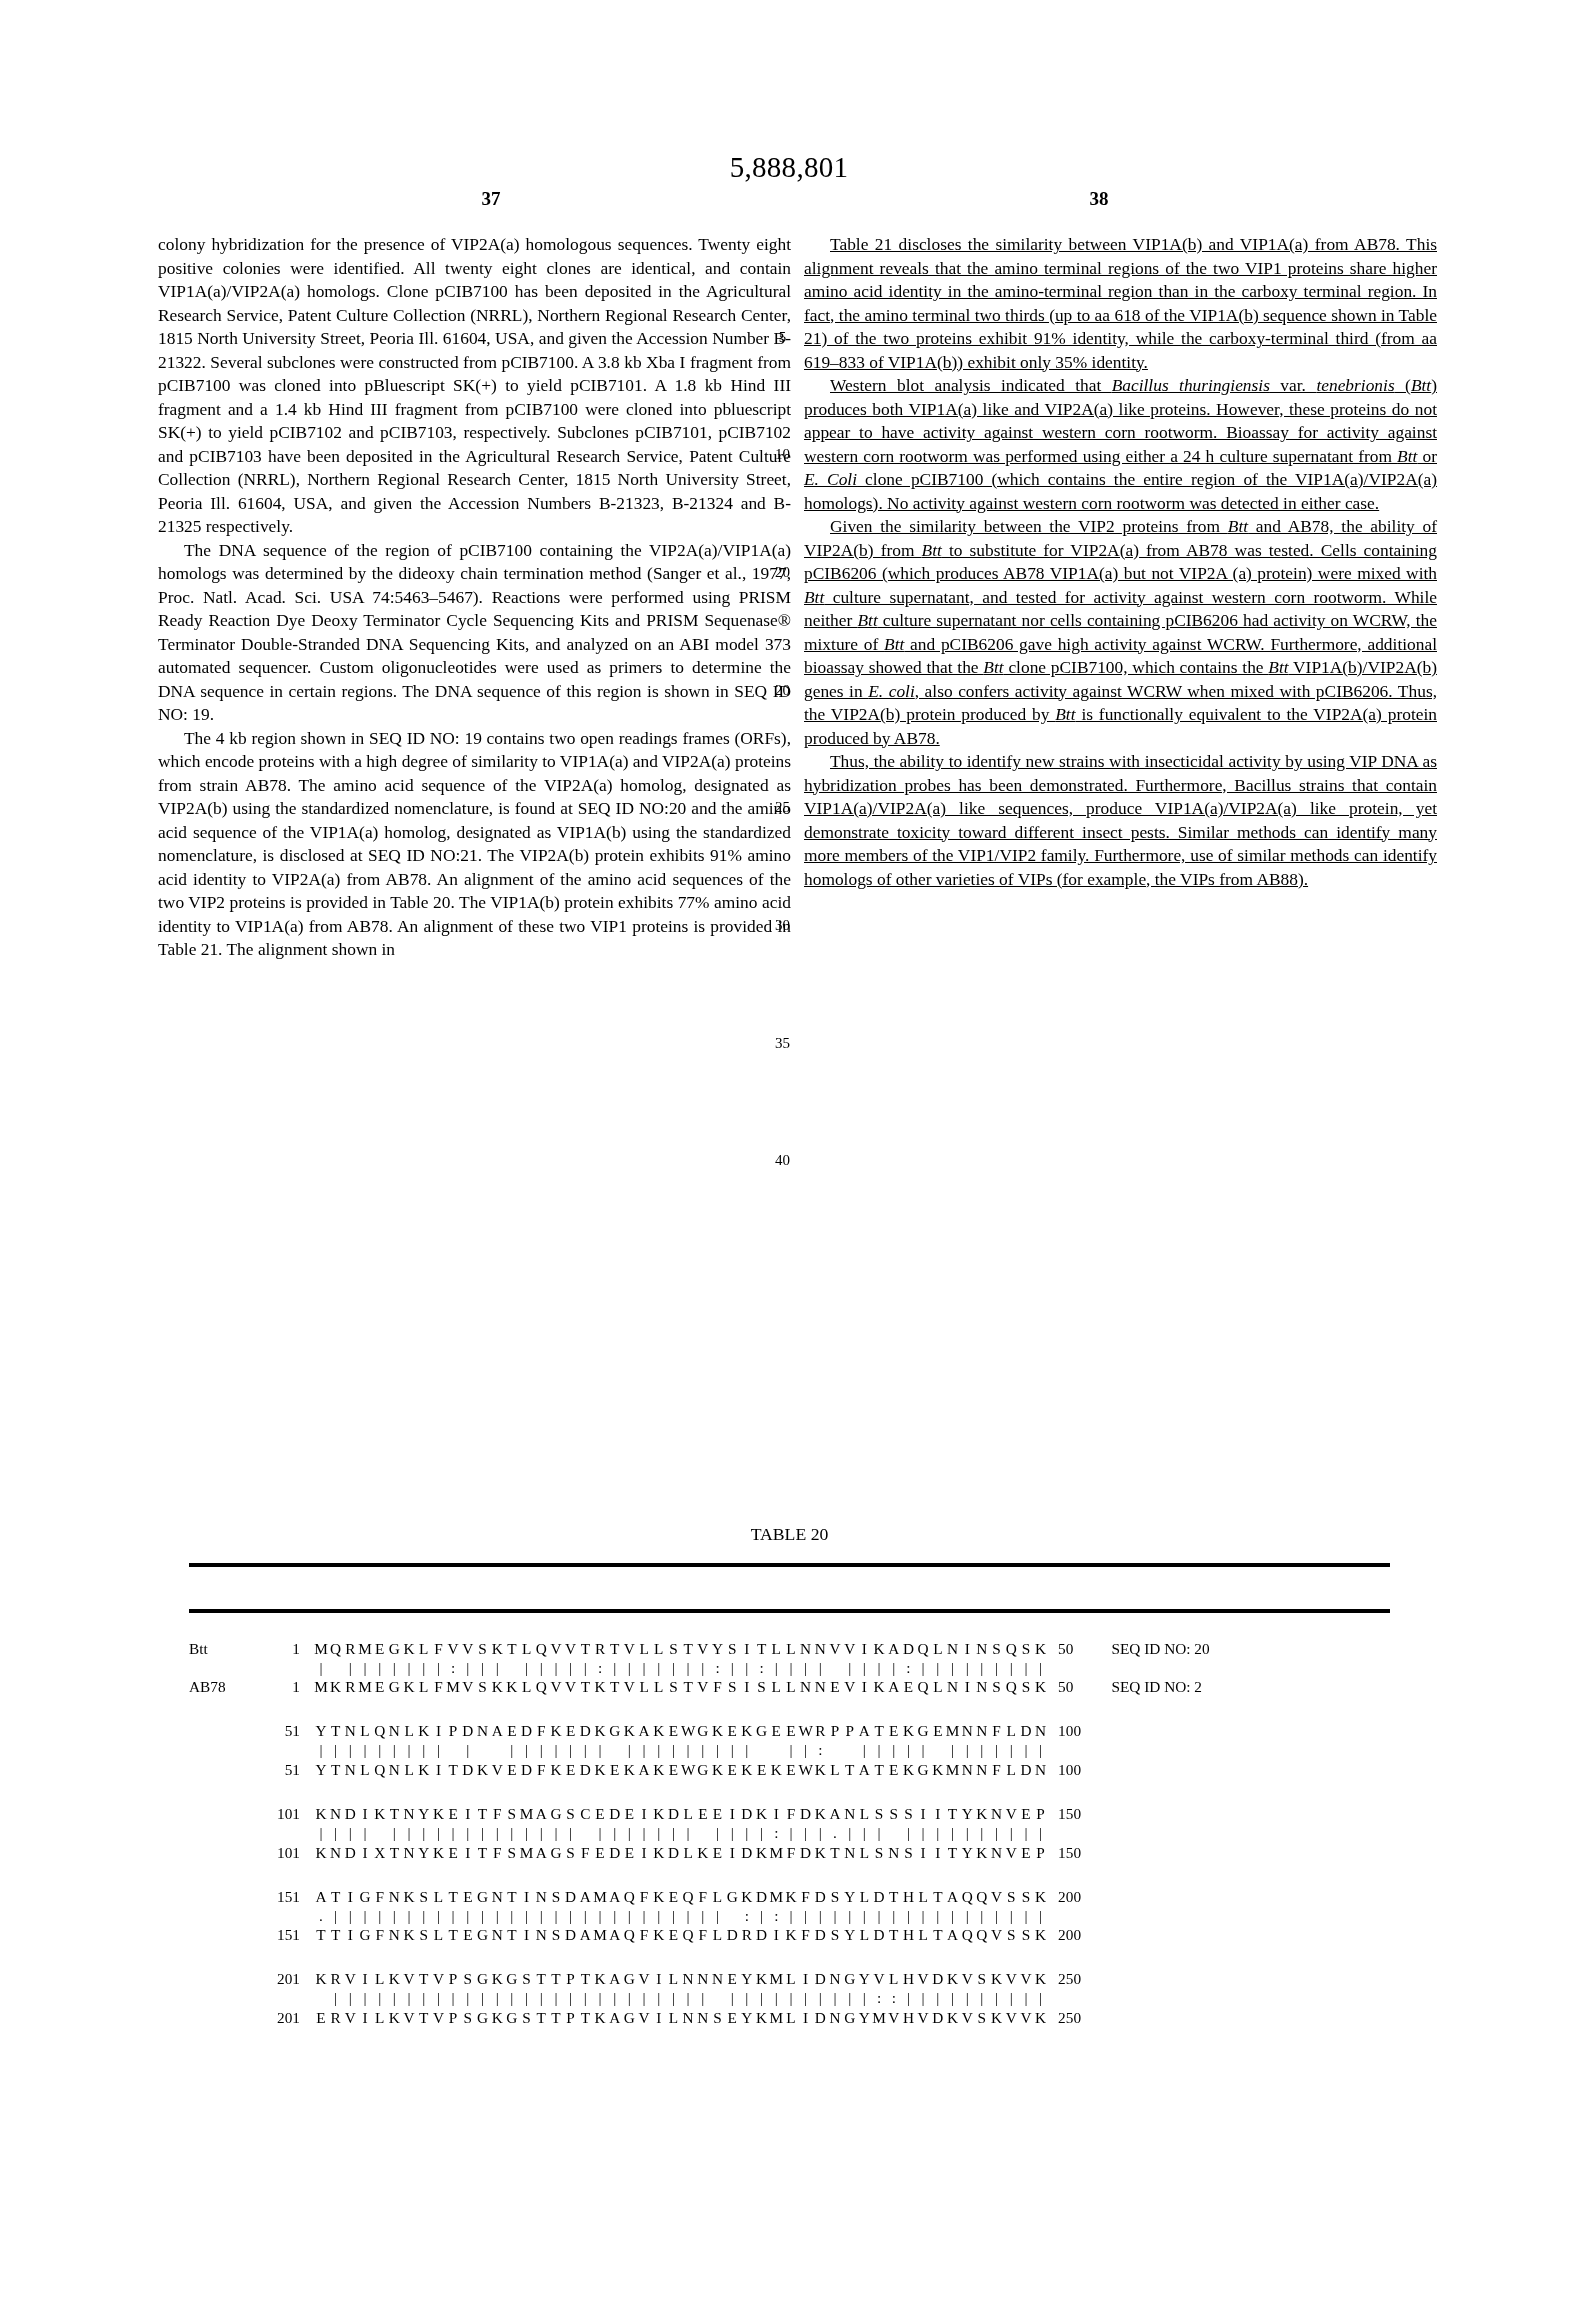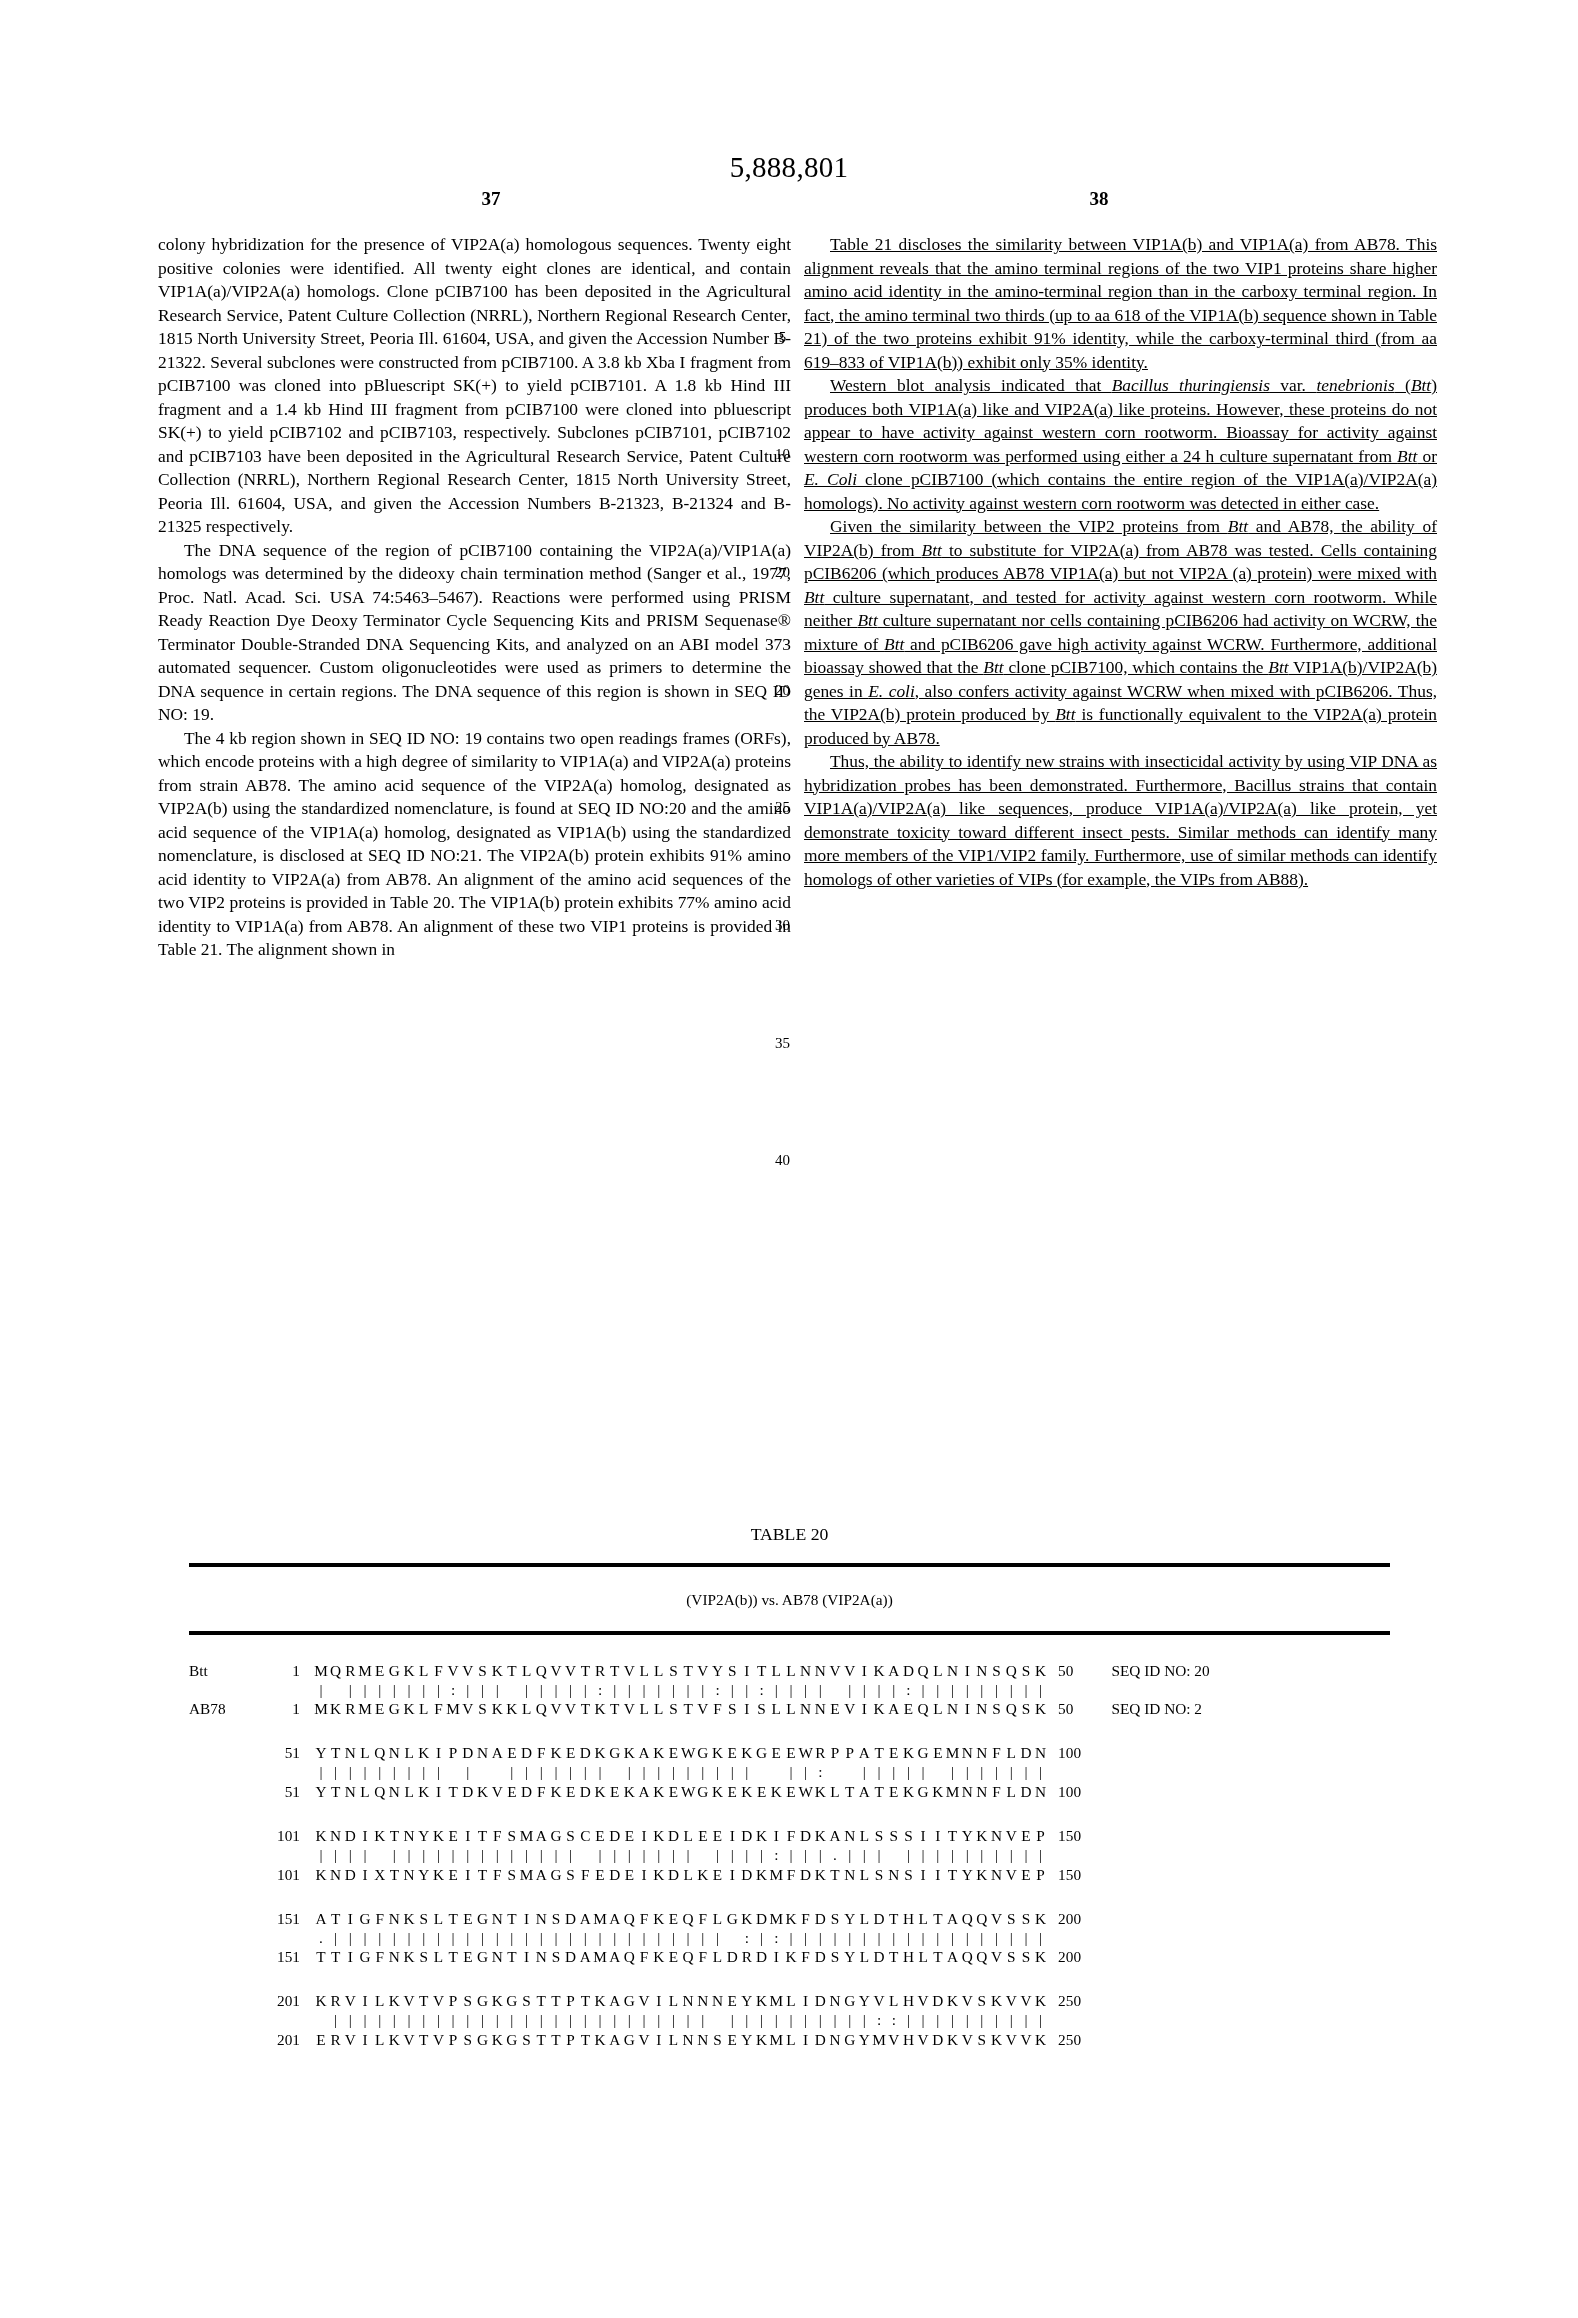--- a/index.html
+++ b/index.html
@@ -203,21 +203,20 @@
       <p class="indent">Table 21 discloses the similarity between VIP1A(b) and VIP1A(a) from AB78. This alignment reveals that the amino terminal regions of the two VIP1 proteins share higher amino acid identity in the amino-terminal region than in the carboxy terminal region. In fact, the amino terminal two thirds (up to aa 618 of the VIP1A(b) sequence shown in Table 21) of the two proteins exhibit 91% identity, while the carboxy-terminal third (from aa 619–833 of VIP1A(b)) exhibit only 35% identity.</p>
       <p class="indent">Western blot analysis indicated that <i>Bacillus thuringiensis</i> var. <i>tenebrionis</i> (<i>Btt</i>) produces both VIP1A(a) like and VIP2A(a) like proteins. However, these proteins do not appear to have activity against western corn rootworm. Bioassay for activity against western corn rootworm was performed using either a 24 h culture supernatant from <i>Btt</i> or <i>E. Coli</i> clone pCIB7100 (which contains the entire region of the VIP1A(a)/VIP2A(a) homologs). No activity against western corn rootworm was detected in either case.</p>
       <p class="indent">Given the similarity between the VIP2 proteins from <i>Btt</i> and AB78, the ability of VIP2A(b) from <i>Btt</i> to substitute for VIP2A(a) from AB78 was tested. Cells containing pCIB6206 (which produces AB78 VIP1A(a) but not VIP2A (a) protein) were mixed with <i>Btt</i> culture supernatant, and tested for activity against western corn rootworm. While neither <i>Btt</i> culture supernatant nor cells containing pCIB6206 had activity on WCRW, the mixture of <i>Btt</i> and pCIB6206 gave high activity against WCRW. Furthermore, additional bioassay showed that the <i>Btt</i> clone pCIB7100, which contains the <i>Btt</i> VIP1A(b)/VIP2A(b) genes in <i>E. coli</i>, also confers activity against WCRW when mixed with pCIB6206. Thus, the VIP2A(b) protein produced by <i>Btt</i> is functionally equivalent to the VIP2A(a) protein produced by AB78.</p>
       <p class="indent">Thus, the ability to identify new strains with insecticidal activity by using VIP DNA as hybridization probes has been demonstrated. Furthermore, Bacillus strains that contain VIP1A(a)/VIP2A(a) like sequences, produce VIP1A(a)/VIP2A(a) like protein, yet demonstrate toxicity toward different insect pests. Similar methods can identify many more members of the VIP1/VIP2 family. Furthermore, use of similar methods can identify homologs of other varieties of VIPs (for example, the VIPs from AB88).</p>
     </div>
 
   <div class="table-wrap">
     <div class="table-caption">TABLE 20</div>
     <hr class="rule">
     <div class="table-subhead">
-      <div>(VIP2A(b)) vs. AB78 (VIP2A(a))</div>
     </div>
     <hr class="rule">
     <div class="seqbody" id="seq-body">
         <div class="block">
           <div class="seqrow"><div class="c-name">Btt</div><div class="c-start">1</div><div class="c-seq"><span class="res">M</span><span class="res">Q</span><span class="res">R</span><span class="res">M</span><span class="res">E</span><span class="res">G</span><span class="res">K</span><span class="res">L</span><span class="res">F</span><span class="res">V</span><span class="res">V</span><span class="res">S</span><span class="res">K</span><span class="res">T</span><span class="res">L</span><span class="res">Q</span><span class="res">V</span><span class="res">V</span><span class="res">T</span><span class="res">R</span><span class="res">T</span><span class="res">V</span><span class="res">L</span><span class="res">L</span><span class="res">S</span><span class="res">T</span><span class="res">V</span><span class="res">Y</span><span class="res">S</span><span class="res">I</span><span class="res">T</span><span class="res">L</span><span class="res">L</span><span class="res">N</span><span class="res">N</span><span class="res">V</span><span class="res">V</span><span class="res">I</span><span class="res">K</span><span class="res">A</span><span class="res">D</span><span class="res">Q</span><span class="res">L</span><span class="res">N</span><span class="res">I</span><span class="res">N</span><span class="res">S</span><span class="res">Q</span><span class="res">S</span><span class="res">K</span></div><div class="c-end">50</div><div class="c-seqid">SEQ ID NO: 20</div></div>
           <div class="seqrow match"><div class="c-name"></div><div class="c-start"></div><div class="c-seq"><span class="res">|</span><span class="res"> </span><span class="res">|</span><span class="res">|</span><span class="res">|</span><span class="res">|</span><span class="res">|</span><span class="res">|</span><span class="res">|</span><span class="res">:</span><span class="res">|</span><span class="res">|</span><span class="res">|</span><span class="res"> </span><span class="res">|</span><span class="res">|</span><span class="res">|</span><span class="res">|</span><span class="res">|</span><span class="res">:</span><span class="res">|</span><span class="res">|</span><span class="res">|</span><span class="res">|</span><span class="res">|</span><span class="res">|</span><span class="res">|</span><span class="res">:</span><span class="res">|</span><span class="res">|</span><span class="res">:</span><span class="res">|</span><span class="res">|</span><span class="res">|</span><span class="res">|</span><span class="res"> </span><span class="res">|</span><span class="res">|</span><span class="res">|</span><span class="res">|</span><span class="res">:</span><span class="res">|</span><span class="res">|</span><span class="res">|</span><span class="res">|</span><span class="res">|</span><span class="res">|</span><span class="res">|</span><span class="res">|</span><span class="res">|</span></div><div class="c-end"></div><div class="c-seqid"></div></div>
           <div class="seqrow"><div class="c-name">AB78</div><div class="c-start">1</div><div class="c-seq"><span class="res">M</span><span class="res">K</span><span class="res">R</span><span class="res">M</span><span class="res">E</span><span class="res">G</span><span class="res">K</span><span class="res">L</span><span class="res">F</span><span class="res">M</span><span class="res">V</span><span class="res">S</span><span class="res">K</span><span class="res">K</span><span class="res">L</span><span class="res">Q</span><span class="res">V</span><span class="res">V</span><span class="res">T</span><span class="res">K</span><span class="res">T</span><span class="res">V</span><span class="res">L</span><span class="res">L</span><span class="res">S</span><span class="res">T</span><span class="res">V</span><span class="res">F</span><span class="res">S</span><span class="res">I</span><span class="res">S</span><span class="res">L</span><span class="res">L</span><span class="res">N</span><span class="res">N</span><span class="res">E</span><span class="res">V</span><span class="res">I</span><span class="res">K</span><span class="res">A</span><span class="res">E</span><span class="res">Q</span><span class="res">L</span><span class="res">N</span><span class="res">I</span><span class="res">N</span><span class="res">S</span><span class="res">Q</span><span class="res">S</span><span class="res">K</span></div><div class="c-end">50</div><div class="c-seqid">SEQ ID NO: 2</div></div>
         </div>
         <div class="block">
           <div class="seqrow"><div class="c-name"></div><div class="c-start">51</div><div class="c-seq"><span class="res">Y</span><span class="res">T</span><span class="res">N</span><span class="res">L</span><span class="res">Q</span><span class="res">N</span><span class="res">L</span><span class="res">K</span><span class="res">I</span><span class="res">P</span><span class="res">D</span><span class="res">N</span><span class="res">A</span><span class="res">E</span><span class="res">D</span><span class="res">F</span><span class="res">K</span><span class="res">E</span><span class="res">D</span><span class="res">K</span><span class="res">G</span><span class="res">K</span><span class="res">A</span><span class="res">K</span><span class="res">E</span><span class="res">W</span><span class="res">G</span><span class="res">K</span><span class="res">E</span><span class="res">K</span><span class="res">G</span><span class="res">E</span><span class="res">E</span><span class="res">W</span><span class="res">R</span><span class="res">P</span><span class="res">P</span><span class="res">A</span><span class="res">T</span><span class="res">E</span><span class="res">K</span><span class="res">G</span><span class="res">E</span><span class="res">M</span><span class="res">N</span><span class="res">N</span><span class="res">F</span><span class="res">L</span><span class="res">D</span><span class="res">N</span></div><div class="c-end">100</div><div class="c-seqid"></div></div>

